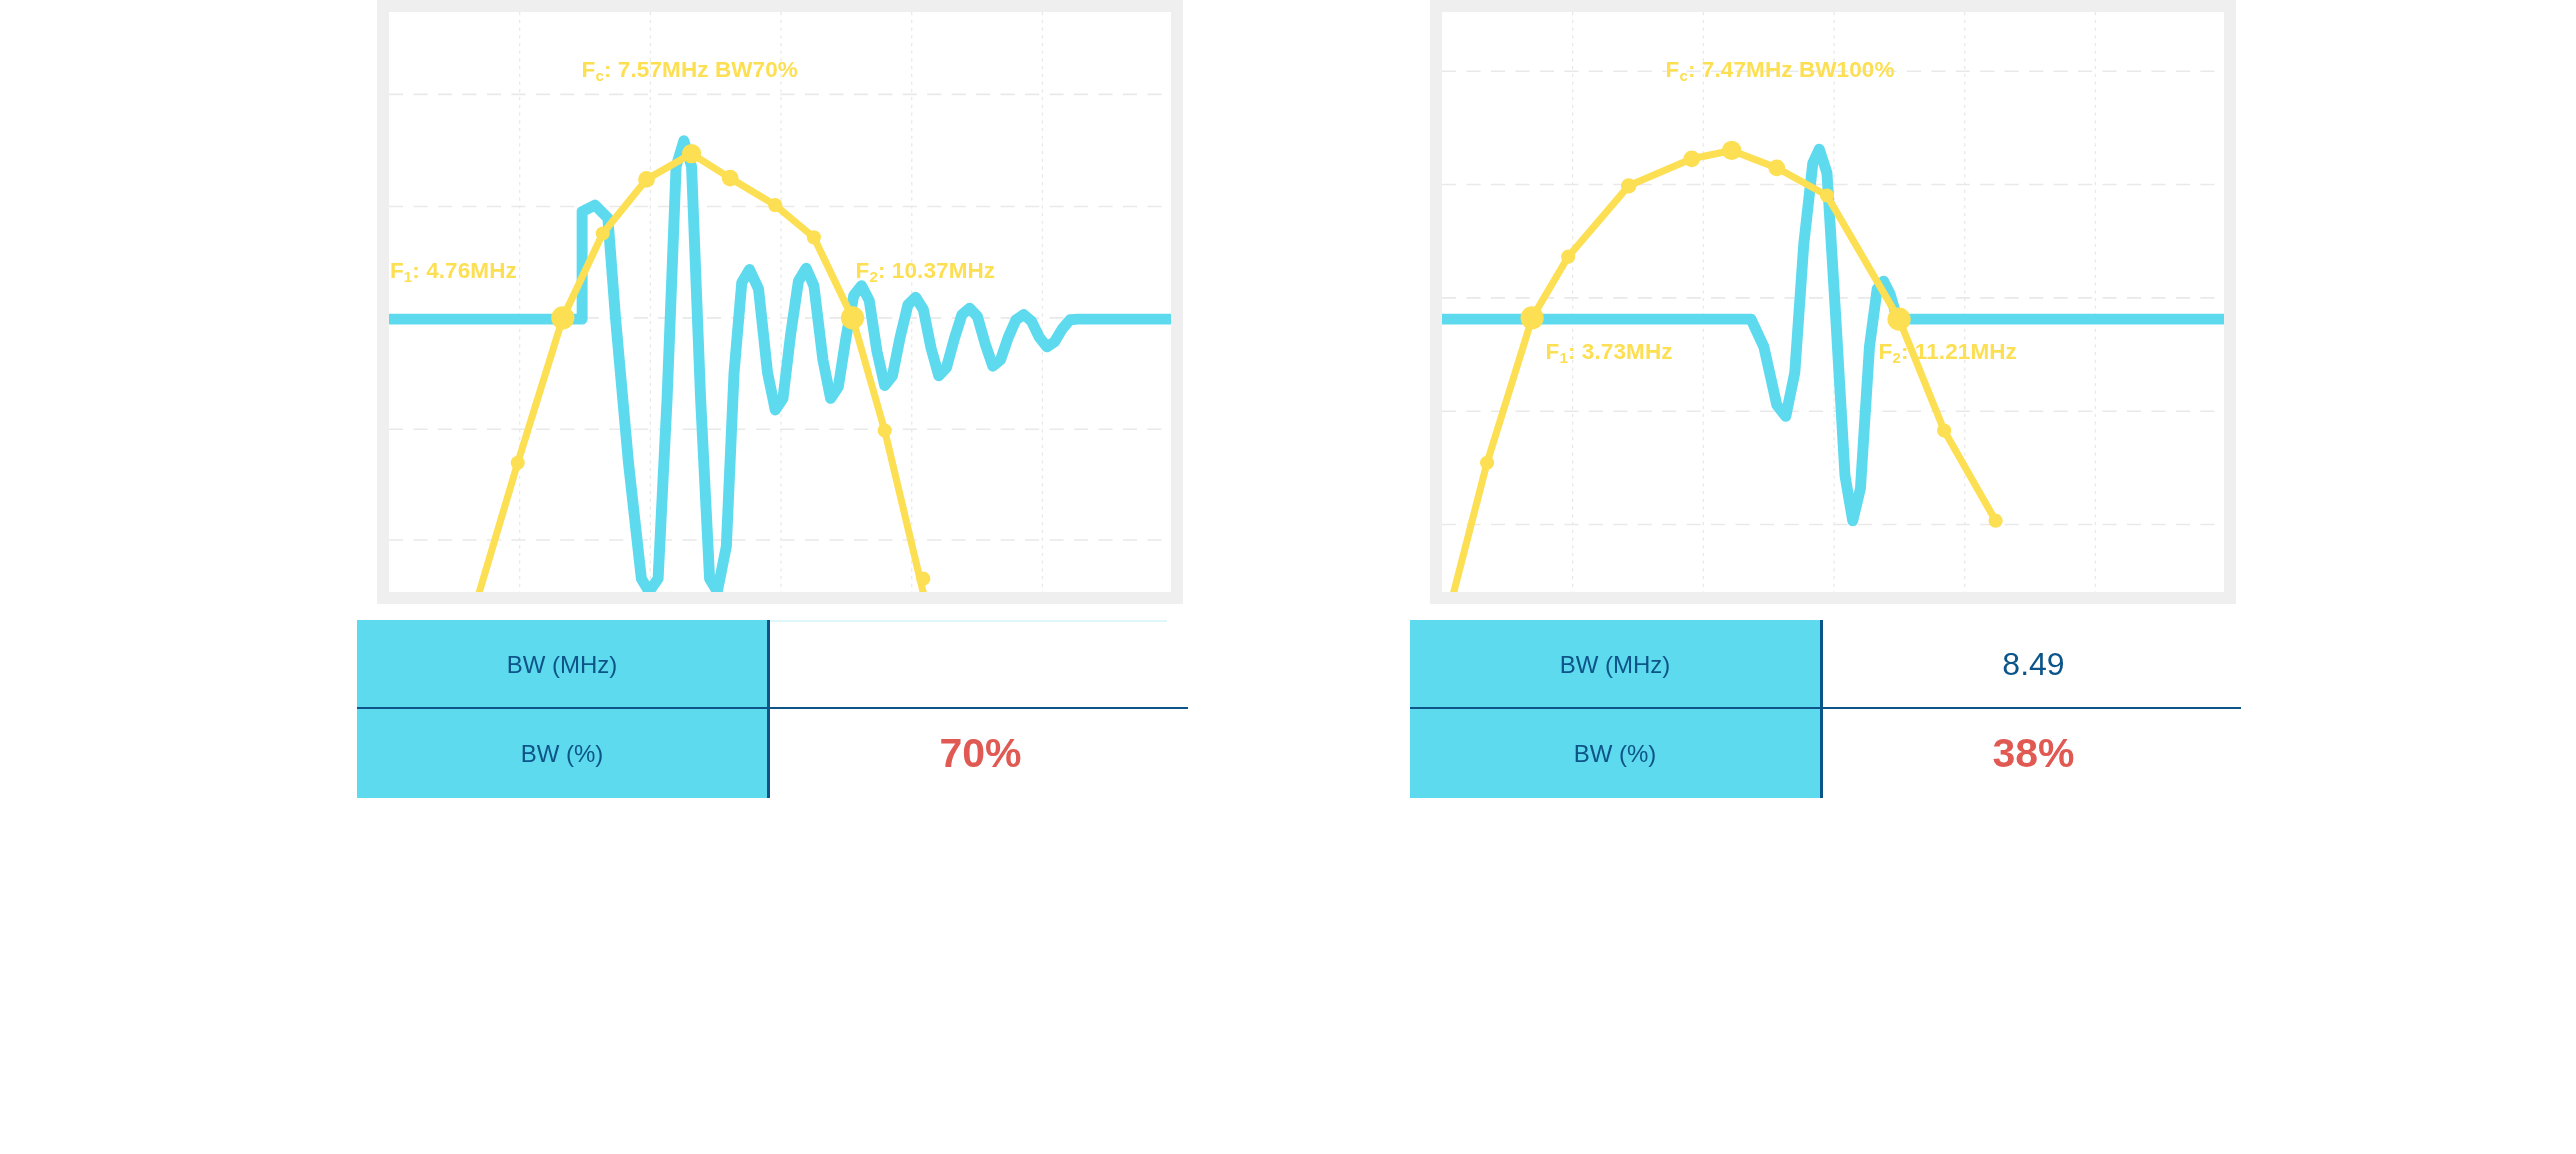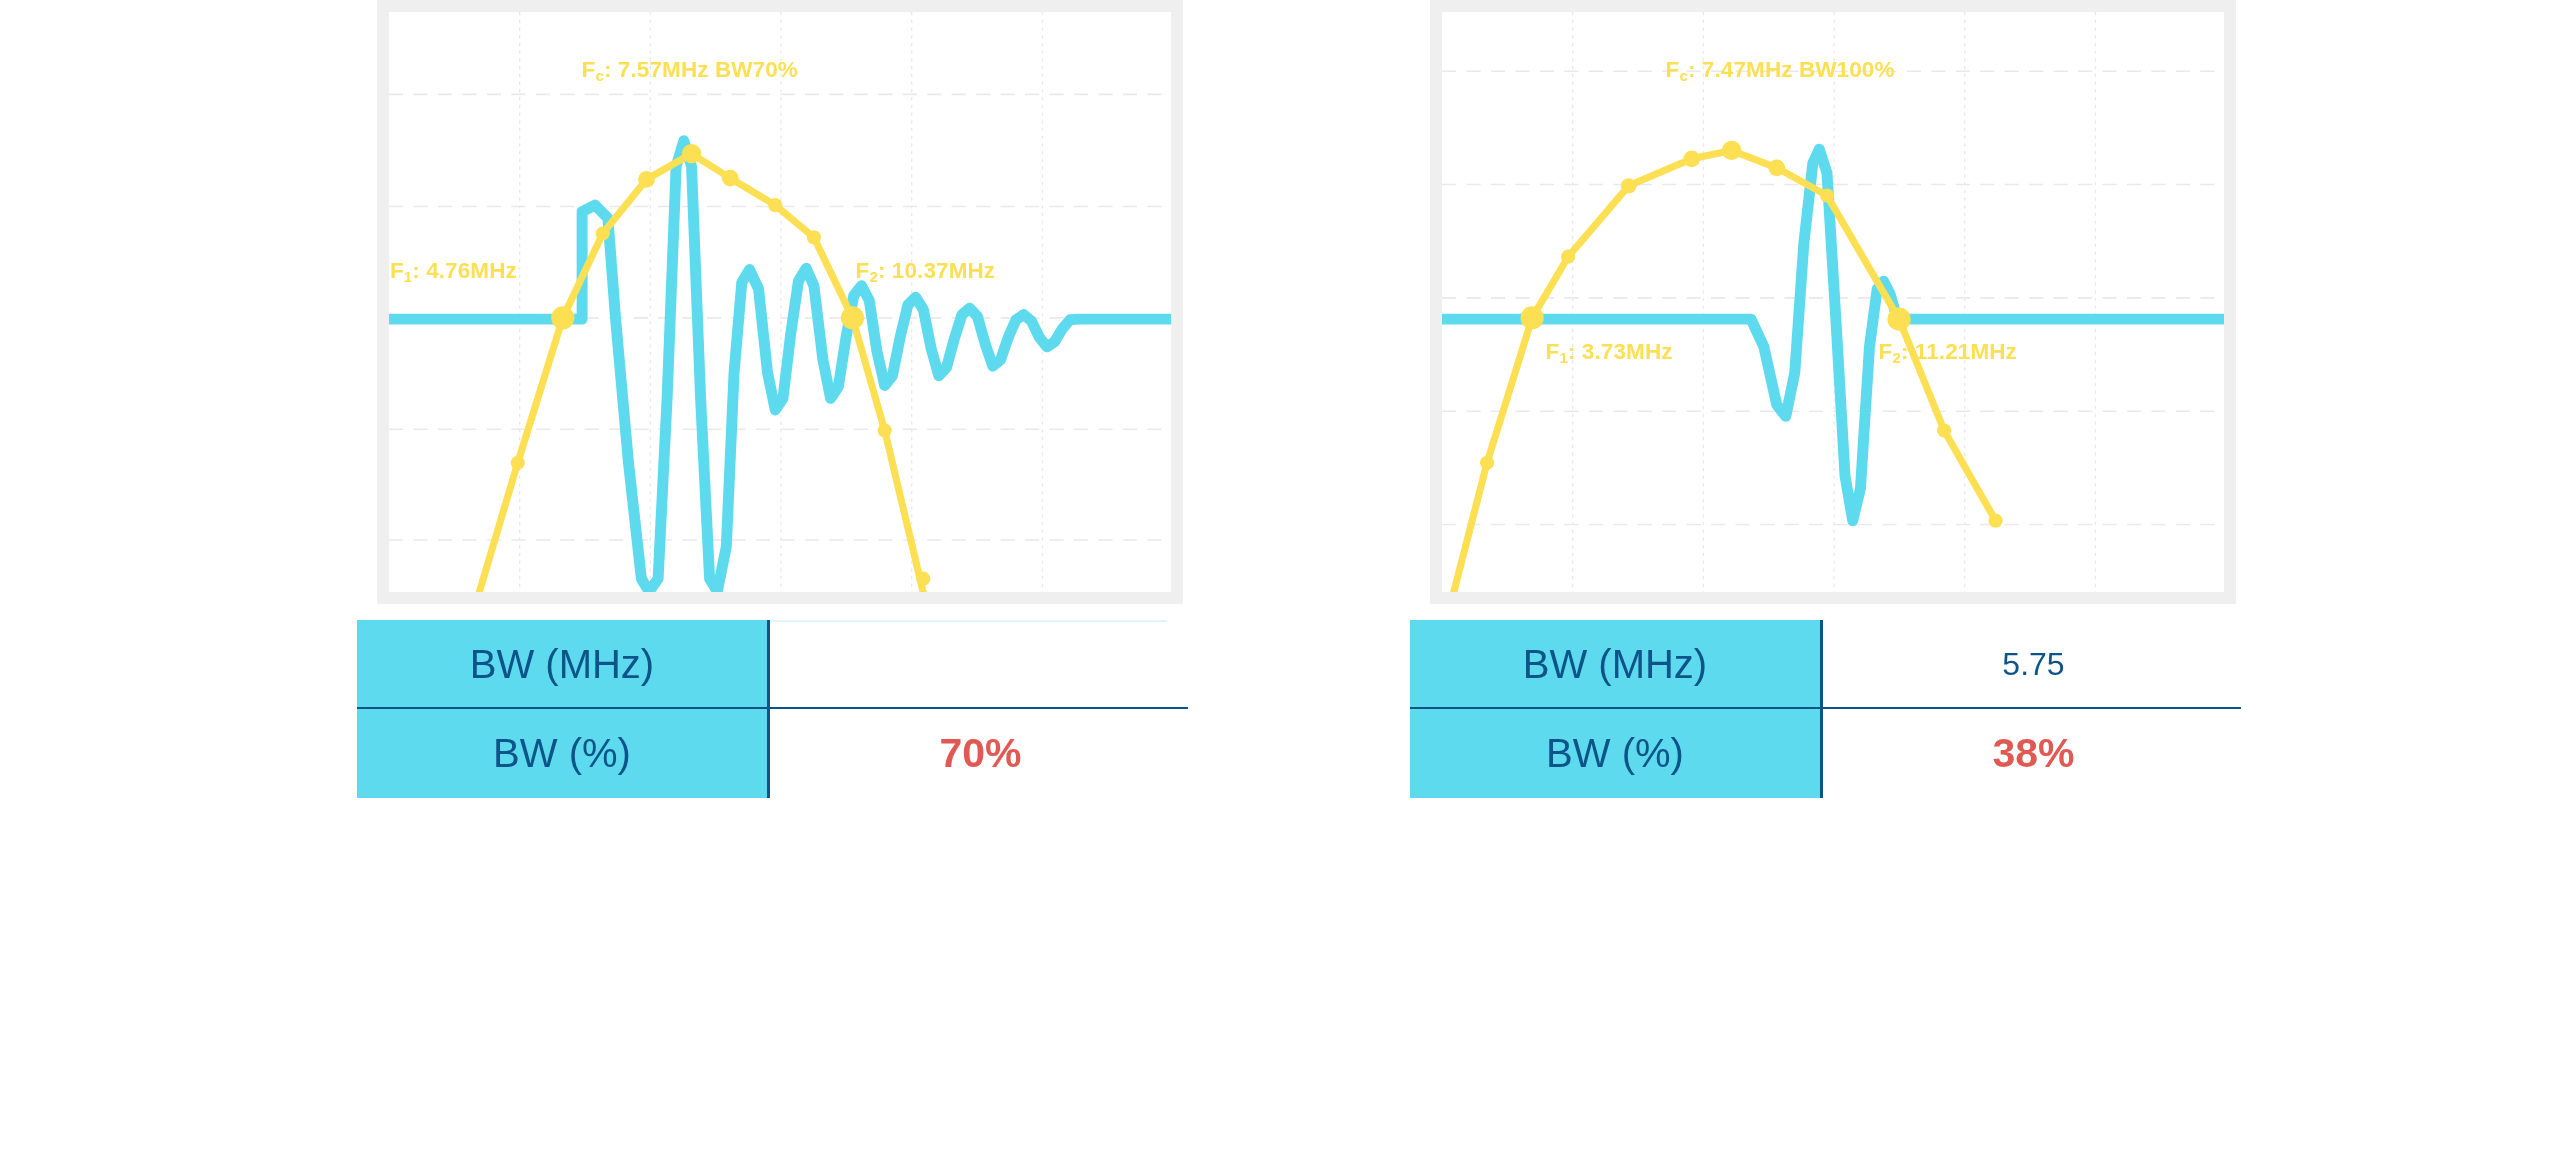--- a/index.html
+++ b/index.html
@@ -34,21 +34,21 @@
 
   
   .bw-table{
     position:absolute;left:0;width:837px;
     border-collapse:collapse;
   }
   .bw-table .row{position:relative;height:89px;display:flex;align-items:stretch;}
   .cell-label{
     width:410px;background:#5edaee;display:flex;
     align-items:center;justify-content:center;
-    color:#0d5488;font-size:40px;font-weight:400;
+    color:#0d5488;font-size:24px;font-weight:400;
     box-sizing:border-box;
   }
   .cell-value{
     flex:1;background:#ffffff;display:flex;
     align-items:center;justify-content:center;
     color:#0d5488;font-size:32px;font-weight:400;
     box-sizing:border-box;position:relative;
   }
   .cell-value.pct{color:#e05a53;font-size:41px;font-weight:bold;}
   .vdiv{position:absolute;left:410px;top:0;width:3.2px;height:100%;background:#0d5488;}
@@ -212,21 +212,21 @@
         <span>F</span><sub>2</sub><span>: 11.21MHz</span>
       </div>
     </div>
   </div>
 
   <div class="bw-table" style="top:620px;">
     <div class="hline-top" style="width:810px;"></div>
 
     <div class="row">
       <div class="cell-label">BW (MHz)</div>
-      <div class="cell-value">5.75</div>
+      <div class="cell-value">8.49</div>
       <div class="vdiv"></div>
     </div>
 
     <div class="hline-mid" style="top:87px;width:831px;"></div>
 
     <div class="row">
       <div class="cell-label">BW (%)</div>
       <div class="cell-value pct">38%</div>
       <div class="vdiv"></div>
     </div>

